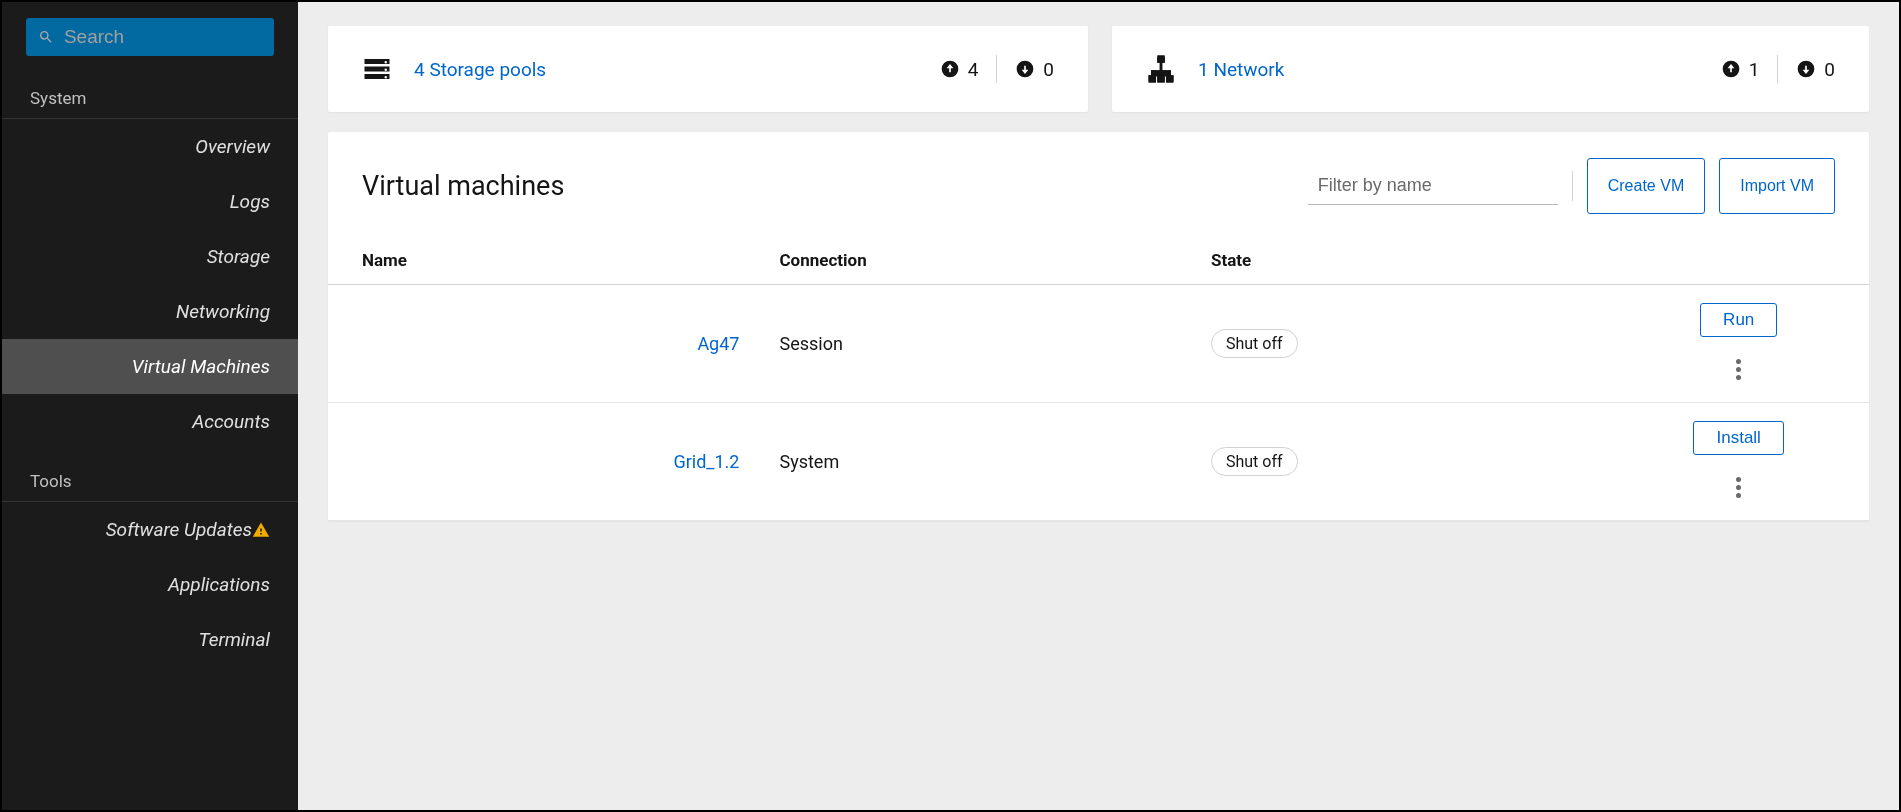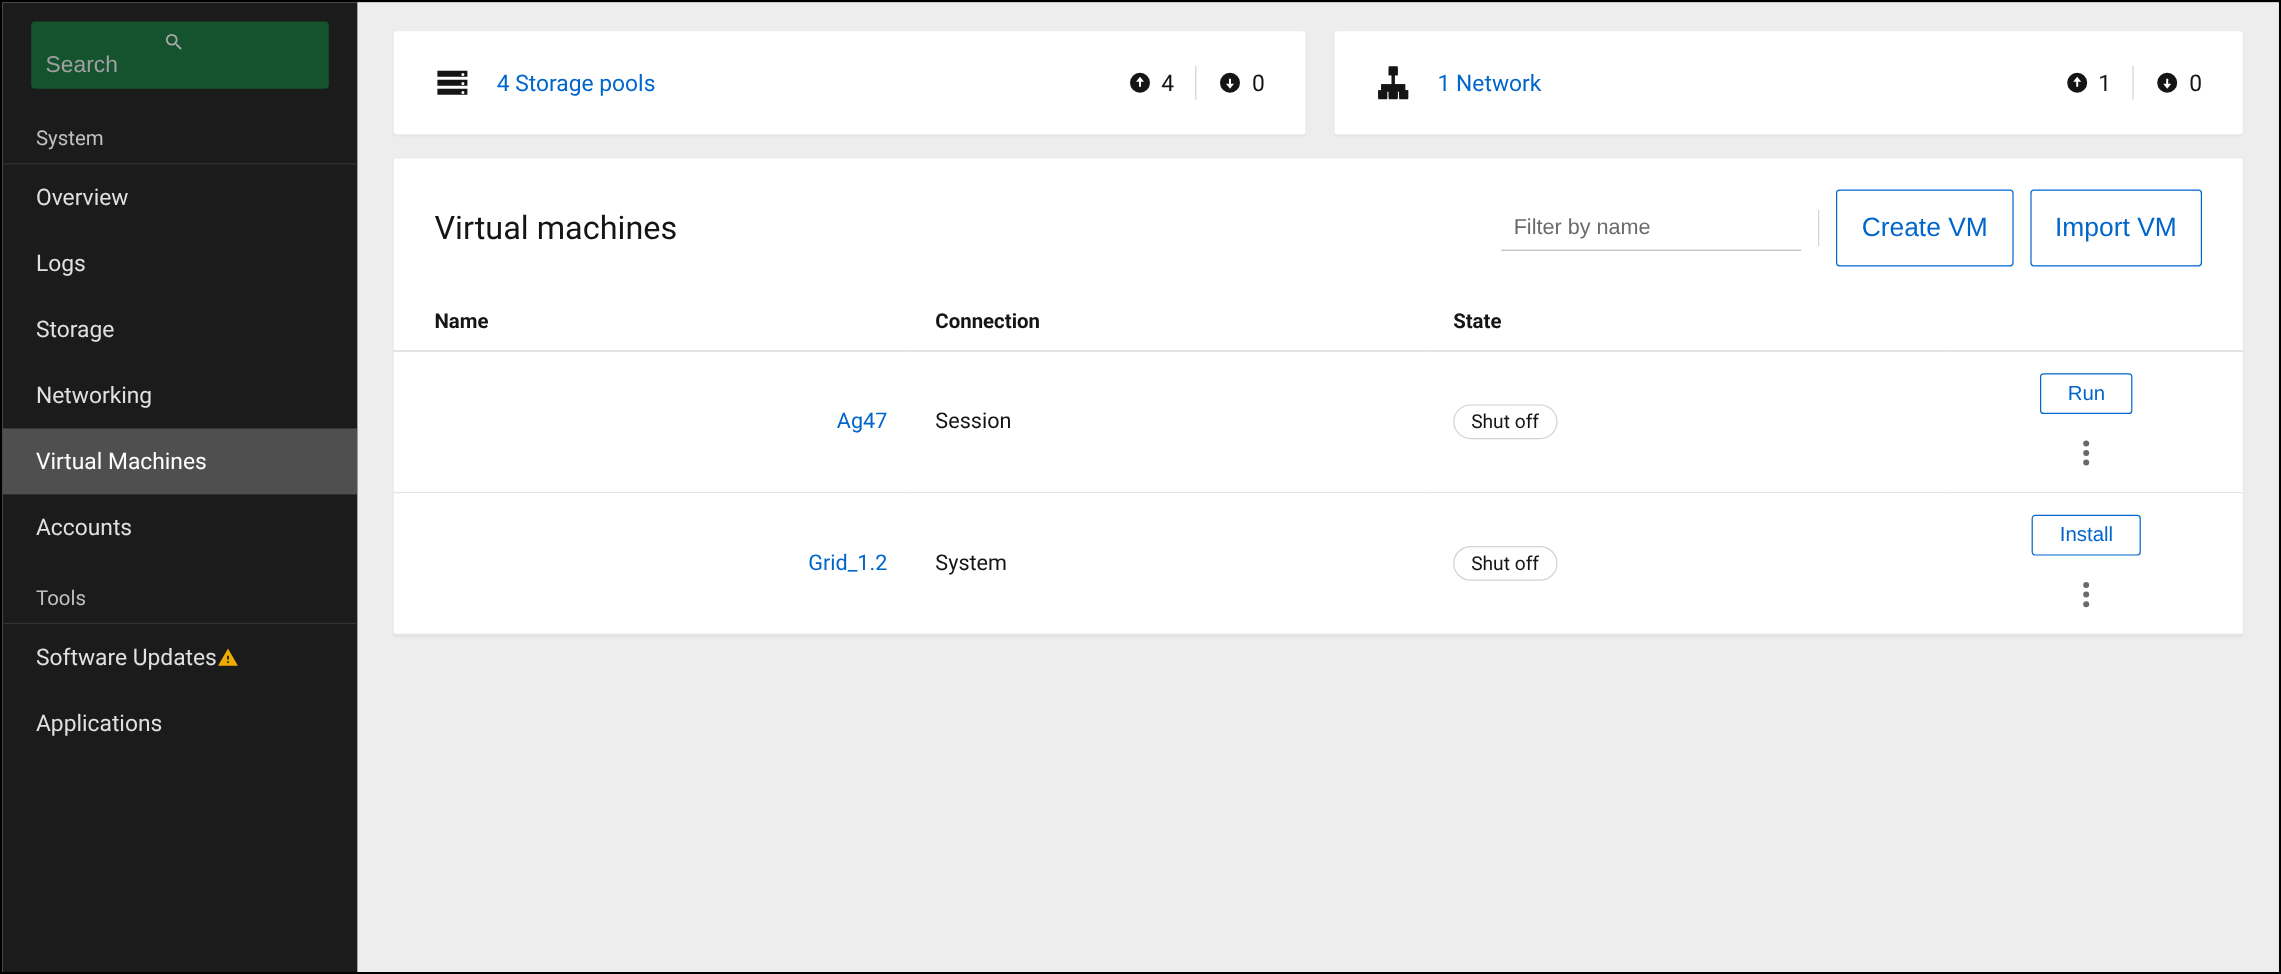--- a/index.html
+++ b/index.html
@@ -2,26 +2,26 @@
 <html><head>
 <meta charset="utf-8">
 <style>
   * { box-sizing: border-box; margin: 0; padding: 0; }
   body { font-family: -apple-system, BlinkMacSystemFont, "Segoe UI", Roboto, Helvetica, Arial, sans-serif; background: #f0f0f0; color: #151515; }
   .app { display: flex; height: 812px; width: 1901px; border: 2px solid #000; }
   
   
   .sidebar { width: 296px; background: #1b1b1b; color: #d2d2d2; display: flex; flex-direction: column; overflow-y: auto; }
   .search-wrap { padding: 16px 24px 10px 24px; }
-  .search-box { display: flex; align-items: center; background: #14532d; border-radius: 3px; padding: 8px 12px; flex-direction: column; }
+  .search-box { display: flex; align-items: center; background: #0369a1; border-radius: 3px; padding: 8px 12px; }
   .search-box svg { width: 18px; height: 18px; fill: #a8a8a8; margin-right: 10px; }
   .search-box input { background: transparent; border: none; outline: none; color: #d2d2d2; font-size: 19px; width: 100%; }
   .search-box input::placeholder { color: #a0a0a0; }
   .nav-section-header { font-size: 17px; color: #c0c0c0; padding: 22px 28px 10px 28px; border-bottom: 1px solid #333; }
-  .nav-item { display: flex; align-items: center; justify-content: flex-start; padding: 16px 28px; font-size: 19px; color: #e0e0e0; cursor: pointer; }
+  .nav-item { display: flex; align-items: center; justify-content: flex-end; padding: 16px 28px; font-size: 19px; color: #e0e0e0; cursor: pointer; font-style: italic; }
   .nav-item.active { background: #4f4f4f; color: #fff; }
   .warn-icon { width: 18px; height: 18px; }
   
   
   .main { flex: 1; background: #ededed; padding: 24px 30px; overflow-y: auto; }
   .cards-row { display: flex; gap: 24px; margin-bottom: 20px; }
   .card { background: #fff; border-radius: 2px; padding: 28px 34px; display: flex; align-items: center; justify-content: space-between; box-shadow: 0 1px 2px rgba(0,0,0,0.05); }
   .card.storage { flex: 0 0 760px; }
   .card.network { flex: 1; }
   .card-left { display: flex; align-items: center; gap: 22px; }
@@ -33,21 +33,21 @@
   .divider { width: 1px; height: 28px; background: #d2d2d2; }
   
   
   .panel { background: #fff; border-radius: 2px; box-shadow: 0 1px 2px rgba(0,0,0,0.05); }
   .panel-header { display: flex; align-items: center; justify-content: space-between; padding: 26px 34px 20px 34px; }
   .panel-title { font-size: 27px; font-weight: 400; }
   .panel-actions { display: flex; align-items: center; gap: 14px; }
   .filter-input { border: none; border-bottom: 1px solid #bbb; padding: 8px 10px; font-size: 18px; width: 250px; outline: none; background: #fff; }
   .filter-input::placeholder { color: #6a6a6a; }
   .vdiv { width: 1px; height: 30px; background: #d2d2d2; }
-  .btn { border: 1px solid #0066cc; background: #fff; color: #0066cc; padding: 18px 20px; font-size: 22px; border-radius: 3px; cursor: pointer; }
+  .btn { border: 1px solid #0066cc; background: #fff; color: #0066cc; padding: 18px 20px; font-size: 16px; border-radius: 3px; cursor: pointer; }
   .btn-sm { padding: 6px 22px; font-size: 17px; }
   
   
   table { width: 100%; border-collapse: collapse; }
   thead th { text-align: left; font-size: 17px; font-weight: 700; padding: 16px 20px 14px 20px; border-bottom: 1px solid #d2d2d2; }
   thead th:first-child { padding-left: 34px; }
   thead th:last-child { padding-right: 34px; }
   tbody td { padding: 18px 20px; border-bottom: 1px solid #e5e5e5; font-size: 18px; vertical-align: middle; }
   tbody td:first-child { padding-left: 44px; text-align: right; }
   tbody td:last-child { padding-right: 34px; }
@@ -99,20 +99,23 @@
         <div class="nav-section-header">Tools</div>
         <div class="nav-item">
           <span>Software Updates</span>
           <svg viewBox="0 0 24 24" class="warn-icon">
             <path d="M1 21h22L12 2 1 21zm12-3h-2v-2h2v2zm0-4h-2v-4h2v4z" fill="#f0ab00"></path>
           </svg>
         </div>
         <div class="nav-item">
           <span>Applications</span>
         </div>
+        <div class="nav-item">
+          <span>Terminal</span>
+        </div>
       </div>
   </div>
 
   <div class="main">
 
     <div class="cards-row">
 
       <div class="card storage">
         <div class="card-left">
           <svg viewBox="0 0 24 24">

